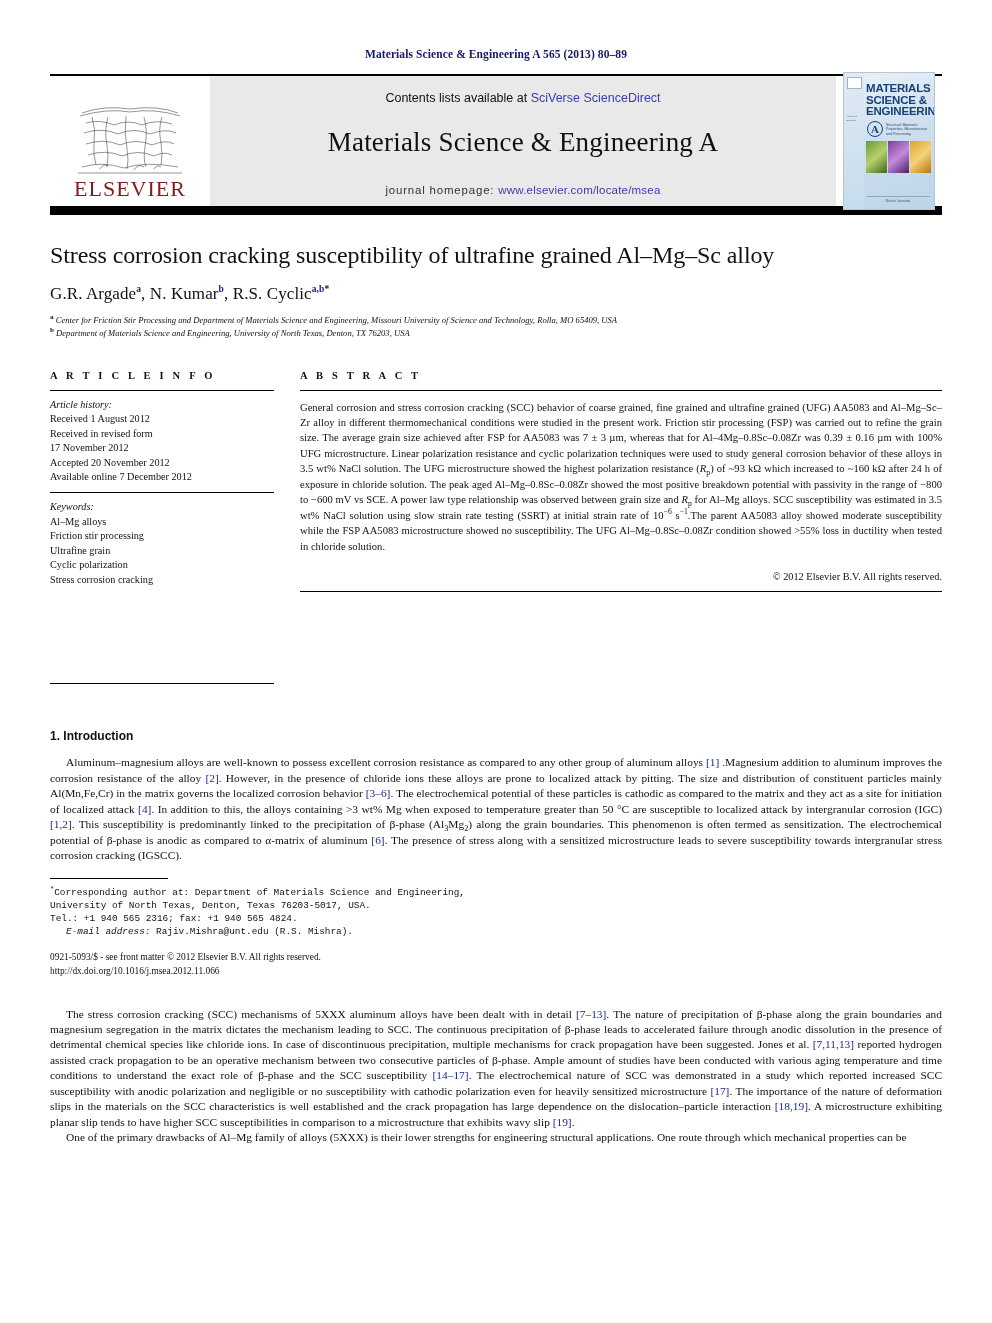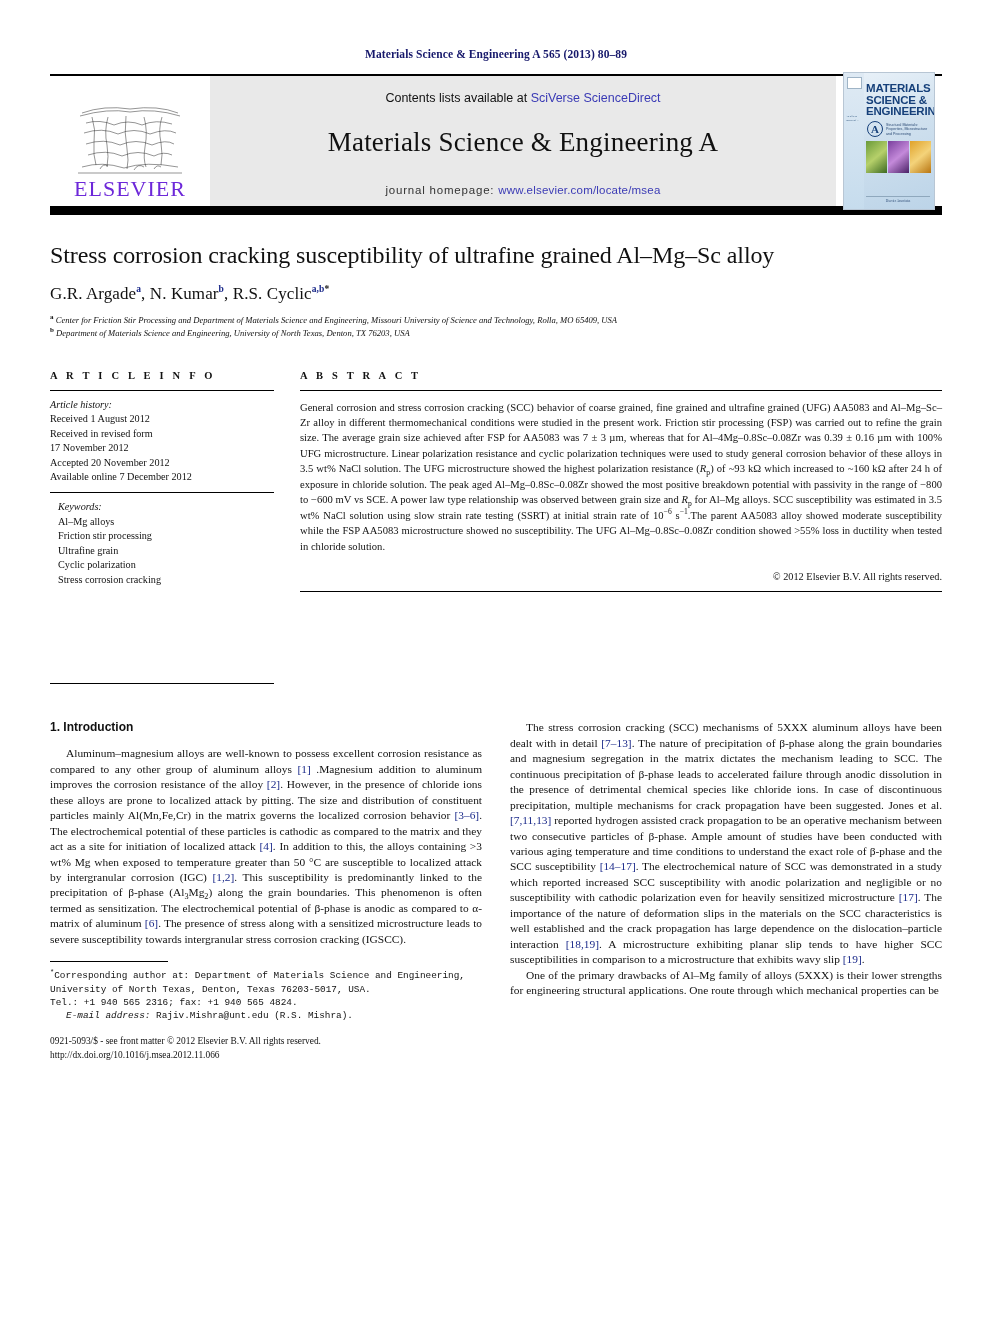--- a/index.html
+++ b/index.html
@@ -43,21 +43,21 @@
     align-items:center;
     justify-content:flex-end;
     padding-bottom:6px;
     background:#fff;
   }
   .tree-svg { display:block; }
   .elsevier-word {
     font-family:"Liberation Serif", serif;
     font-size:22px;
     letter-spacing:1px;
-    color:#6d28d9;
+    color:#7f1d1d;
     line-height:1;
     margin-top:1px;
     font-weight:400;
   }
   .mast-center {
     flex:1 1 auto;
     background:#e9e9e9;
     display:flex;
     flex-direction:column;
     align-items:center;
@@ -180,40 +180,41 @@
   }
   .rule { border-top:1px solid #000; margin-top:9px; }
   .rule-thin { border-top:.8px solid #000; margin:8px 0 7px 0; }
   .hist {
     font-family:"Liberation Serif", serif;
     font-size:10.2px; line-height:1.42; margin-top:7px; color:#111;
   }
   .hist .it { font-style:italic; }
   .kw {
     font-family:"Liberation Serif", serif;
-    font-size:10.2px; line-height:1.42; color:#111;margin-left:8px;
+    font-size:10.2px; line-height:1.42; color:#111;
   }
   .kw .it { font-style:italic; }
   .abstract-body {
     font-family:"Liberation Serif", serif;
     font-size:10.6px; line-height:1.46; text-align:justify; color:#111;
     margin-top:9px;
   }
   .copyline {
     font-family:"Liberation Serif", serif;
     font-size:10.3px; text-align:right; margin-top:17px; color:#111;
   }
   .abs-bottom-rule{ border-top:1px solid #000; margin-top:9px; }
   .info-bottom-rule{ border-top:1px solid #000; margin-top:10px; }
 
   
   .body2col {
-    margin: 36px 50px 0 50px;
+    margin: 45px 50px 0 50px;
     display:flex; gap:28px;
     position:relative;
+    flex-direction:column;
   }
   .bcol { flex:1 1 0; min-width:0; position:relative; }
   h2.secnum {
     font-family:"Liberation Sans", sans-serif;
     font-size:12px; font-weight:700; margin:0 0 12px 0; color:#111;
   }
   p.body {
     font-family:"Liberation Serif", serif;
     font-size:11.4px; line-height:1.355; text-align:justify;
     margin:0 0 0 0; text-indent:16px; color:#111;

